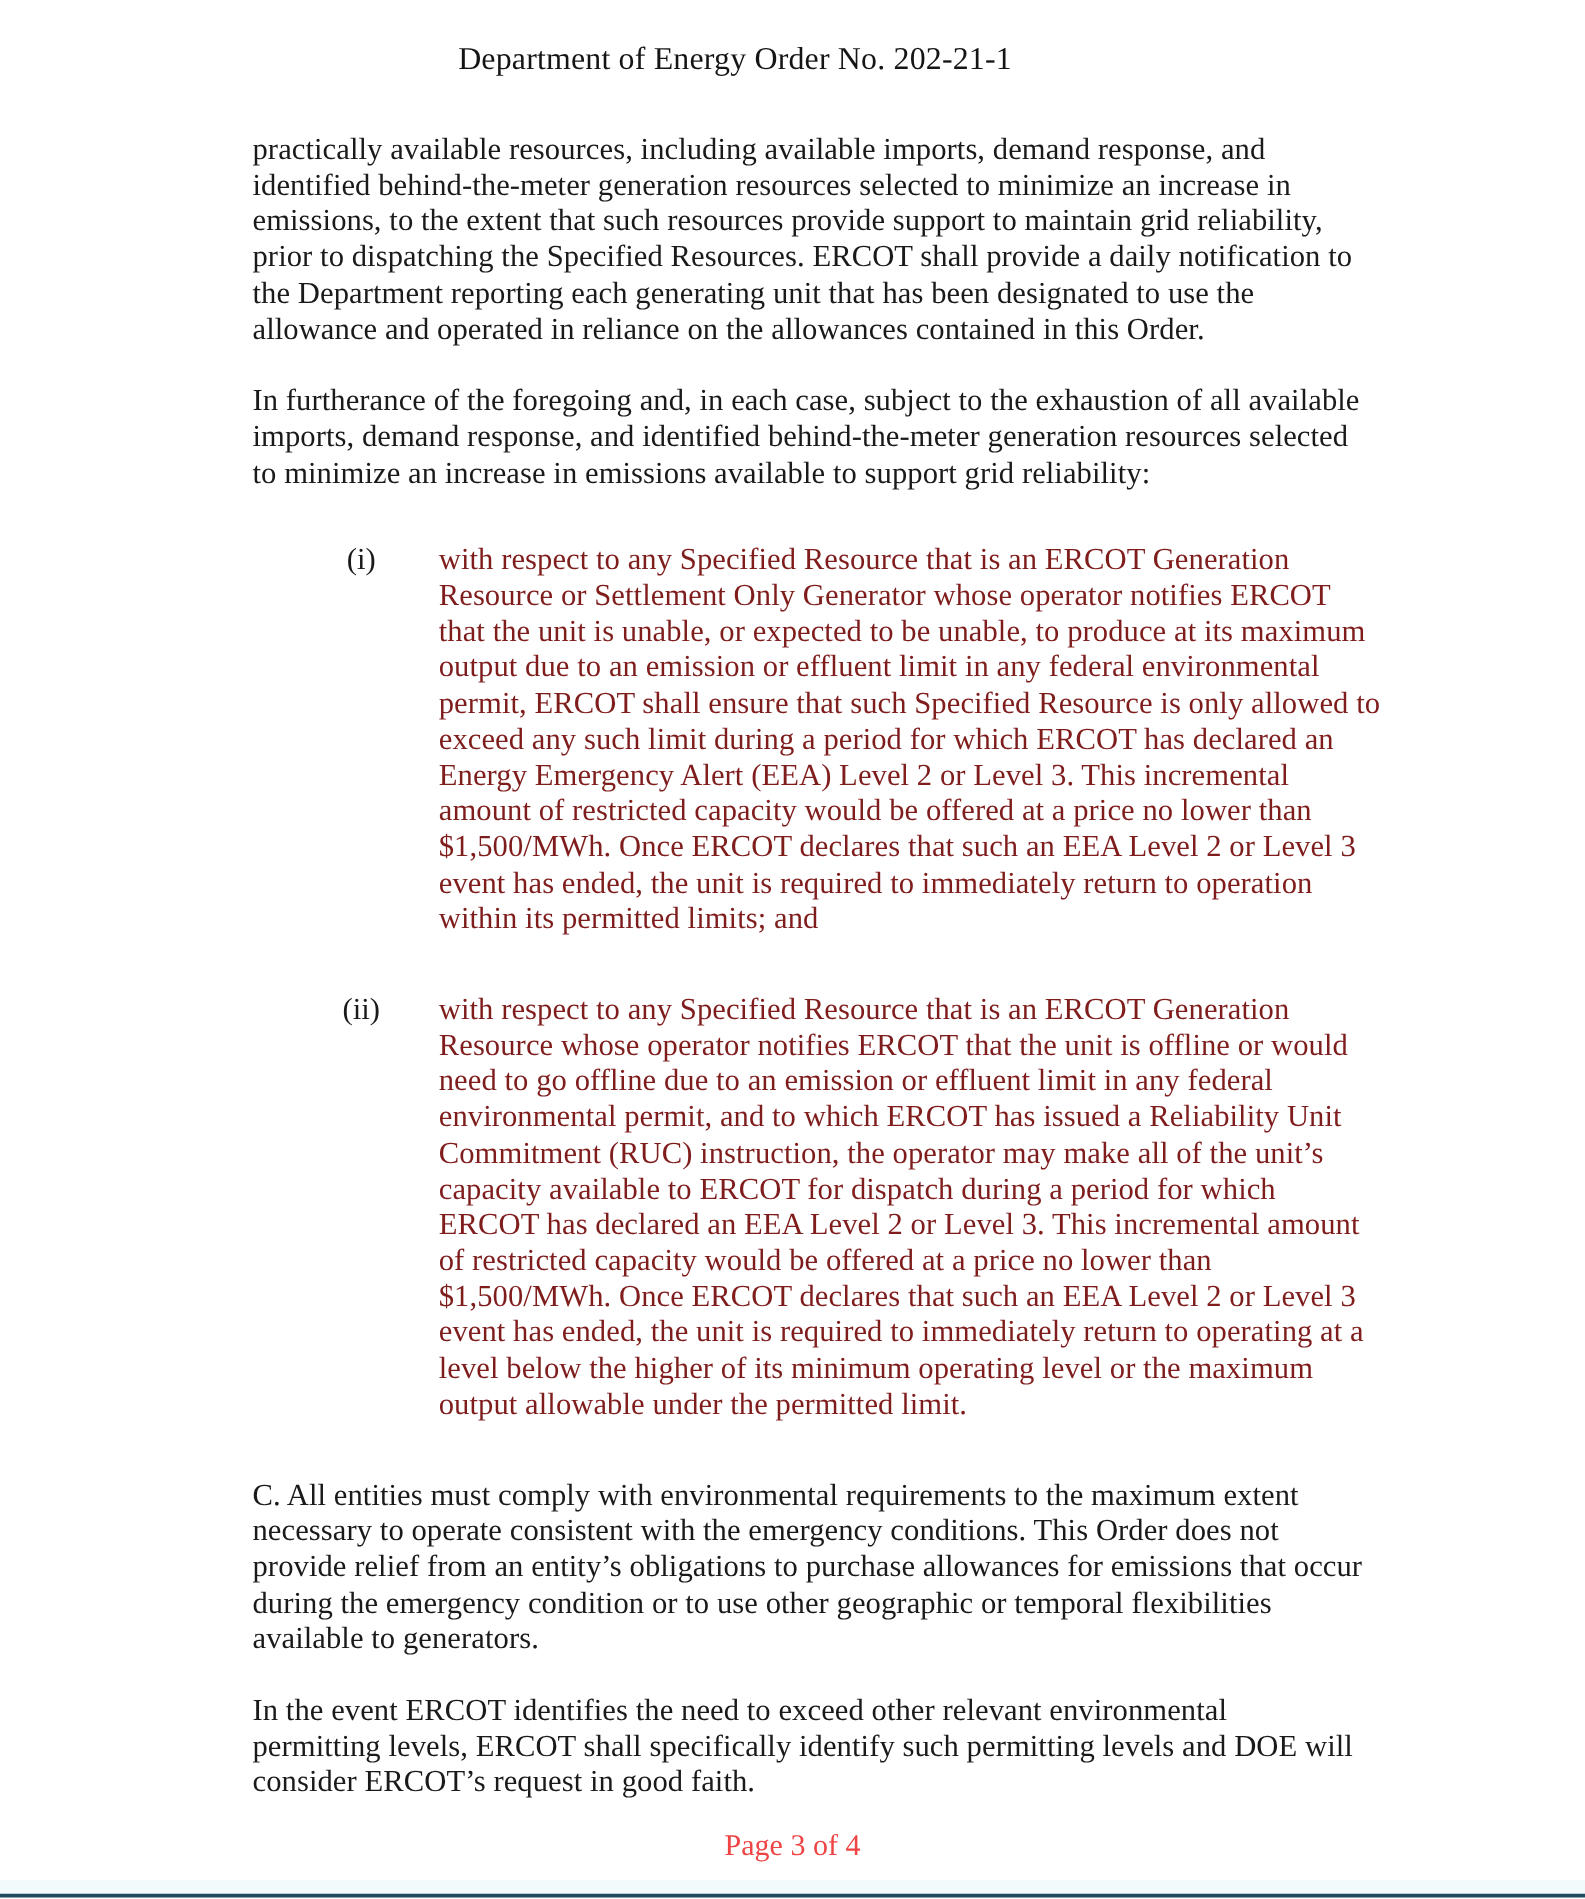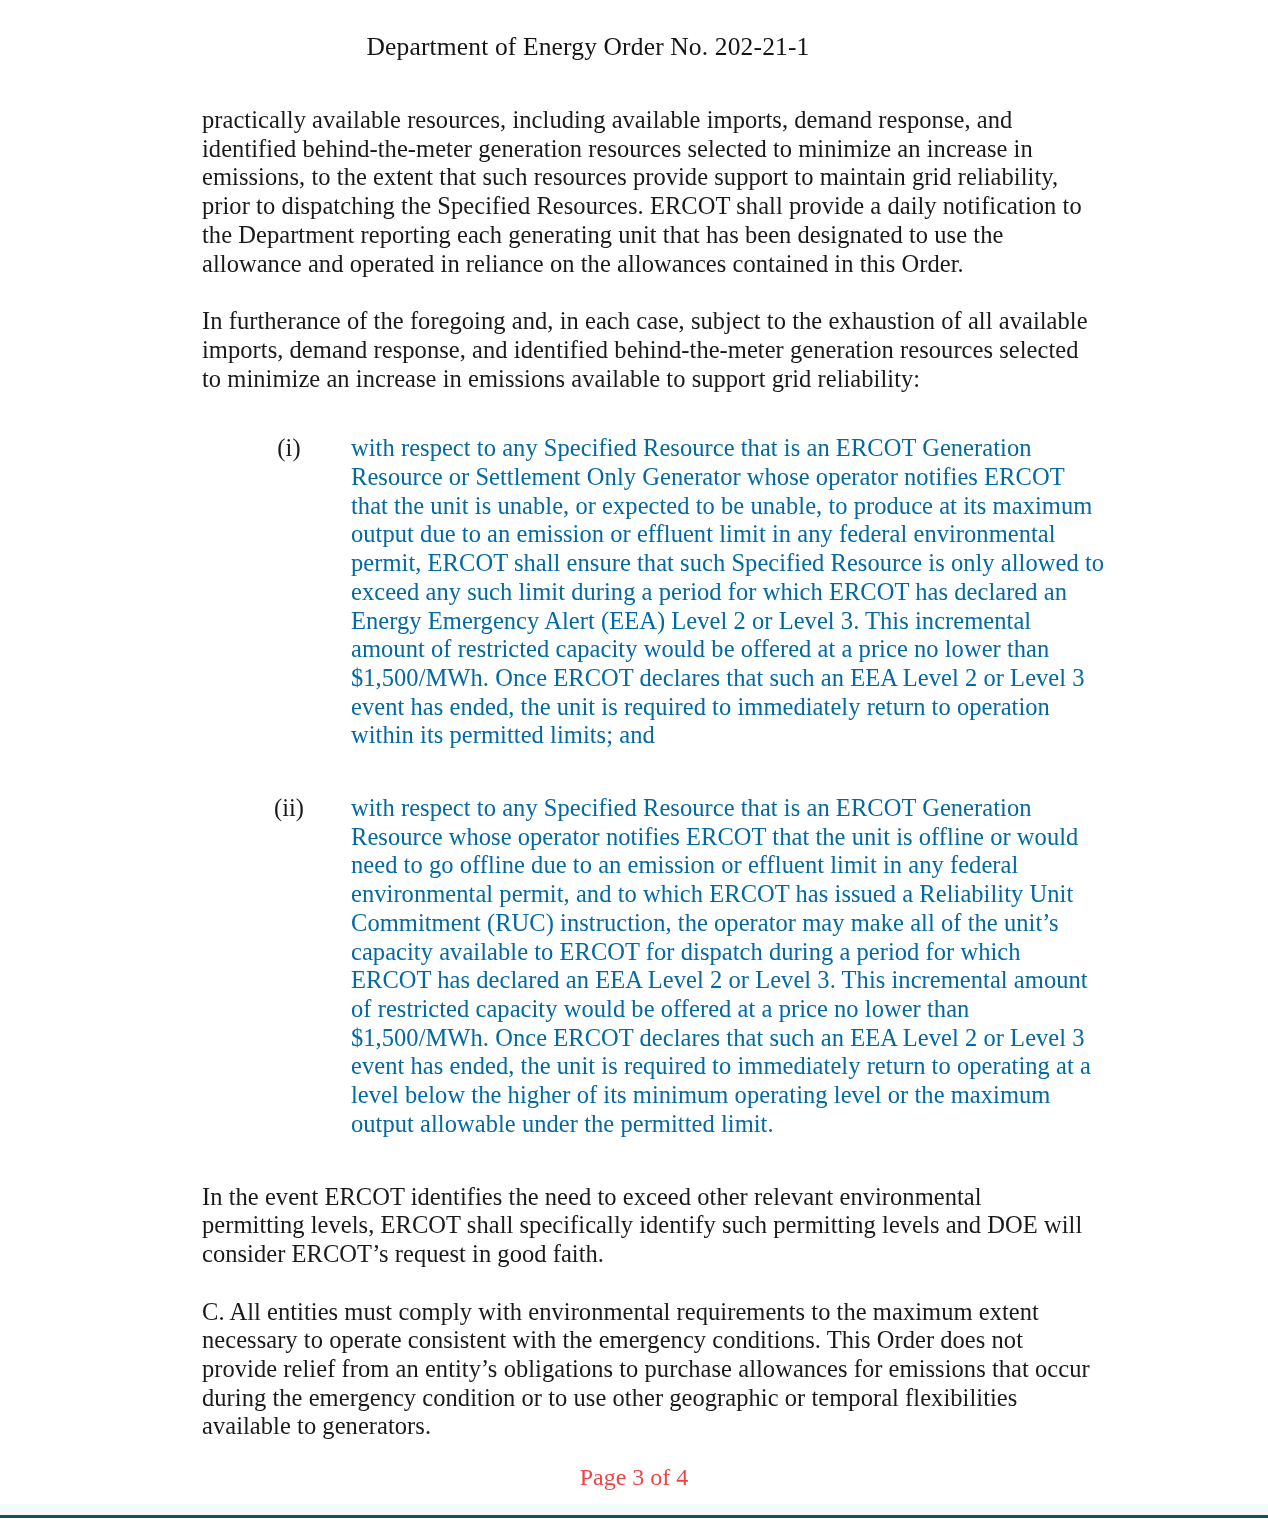--- a/index.html
+++ b/index.html
@@ -67,21 +67,21 @@
     top: 0;
     width: 64px;
     text-align: center;
     font-size: 24.5px;
     line-height: 28.7px;
     color: #1a1a1a;
   }
   .list-item .item-text {
     display: block;
     text-align: left;
-    color: #0369a1;
+    color: #7f1d1d;
   }
   .spacer-before-list { height: 12px; }
 
   .page-footer {
     position: absolute;
     bottom: 28px;
     left: 0;
     width: 1268px;
     text-align: center;
     font-size: 24px;
@@ -126,23 +126,23 @@
         <span class="item-text">with respect to any Specified Resource that is an ERCOT Generation Resource or Settlement Only Generator whose operator notifies ERCOT that the unit is unable, or expected to be unable, to produce at its maximum output due to an emission or effluent limit in any federal environmental permit, ERCOT shall ensure that such Specified Resource is only allowed to exceed any such limit during a period for which ERCOT has declared an Energy Emergency Alert (EEA) Level 2 or Level 3.  This incremental amount of restricted capacity would be offered at a price no lower than $1,500/MWh.  Once ERCOT declares that such an EEA Level 2 or Level 3 event has ended, the unit is required to immediately return to operation within its permitted limits; and</span>
       </div>
 
       <div class="list-item">
         <span class="marker">(ii)</span>
         <span class="item-text">with respect to any Specified Resource that is an ERCOT Generation Resource whose operator notifies ERCOT that the unit is offline or would need to go offline due to an emission or effluent limit in any federal environmental permit, and to which ERCOT has issued a Reliability Unit Commitment (RUC) instruction, the operator may make all of the unit’s capacity available to ERCOT for dispatch during a period for which ERCOT has declared an EEA Level 2 or Level 3.  This incremental amount of restricted capacity would be offered at a price no lower than $1,500/MWh. Once ERCOT declares that such an EEA Level 2 or Level 3 event has ended, the unit is required to immediately return to operating at a level below the higher of its minimum operating level or the maximum output allowable under the permitted limit.</span>
       </div>
 
     </div>
 
+    <p class="body-para">C. All entities must comply with environmental requirements to the maximum extent necessary to operate consistent with the emergency conditions. This Order does not provide relief from an entity’s obligations to purchase allowances for emissions that occur during the emergency condition or to use other geographic or temporal flexibilities available to generators.</p>
+
     <p class="body-para">In the event ERCOT identifies the need to exceed other relevant environmental permitting levels, ERCOT shall specifically identify such permitting levels and DOE will consider ERCOT’s request in good faith.</p>
-
-    <p class="body-para">C. All entities must comply with environmental requirements to the maximum extent necessary to operate consistent with the emergency conditions. This Order does not provide relief from an entity’s obligations to purchase allowances for emissions that occur during the emergency condition or to use other geographic or temporal flexibilities available to generators.</p>
 
   </div>
 
   <div class="page-footer">Page 3 of 4</div>
 
   <div class="bottom-tint"></div>
   <div class="bottom-rule"></div>
 
 </div>
 

